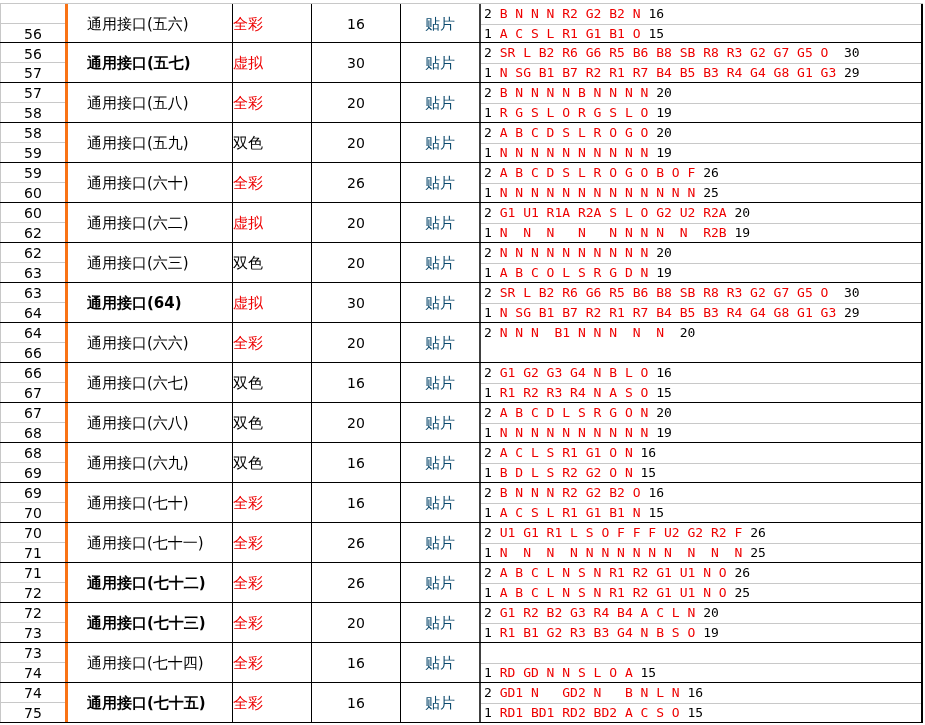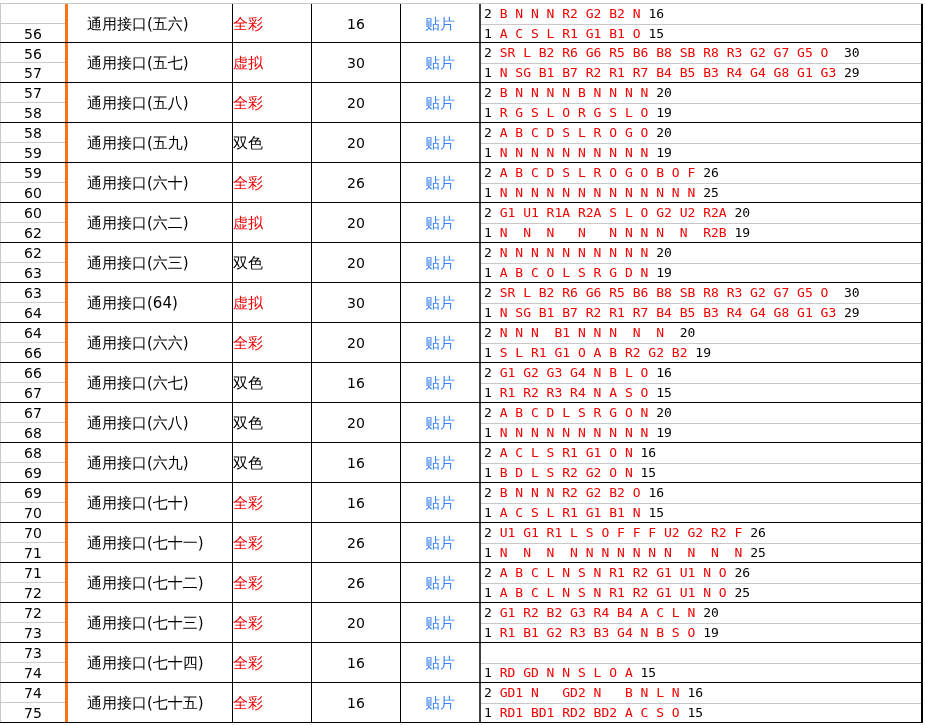--- a/index.html
+++ b/index.html
@@ -9,24 +9,24 @@
   .group { position: relative; height: 40px; box-sizing: border-box; border-bottom: 1px solid #000; }
   .group:first-child { border-top: 1px solid #c8c8c8; }
   .c { position: absolute; top: 0; bottom: 0; box-sizing: border-box; }
   .c-id { left: 0; width: 65px; border-left: 1px solid #c8c8c8; }
   .c-id .ln { position: absolute; left: 0; right: 0; height: 20px; text-align: center; font-size: 14px; line-height: 20px; color: #000; margin-top: 20px; }
   .c-id .ln.a { top: 0; }
   .c-id .ln.b { top: 20px; }
   .c-id .mid { position: absolute; left: 0; right: 0; top: 19px; border-top: 1px solid #c8c8c8; }
   .c-name { left: 65px; width: 167px; border-left: 3px solid #f97316; padding-left: 19px;
             font-size: 15px; line-height: 40px; white-space: nowrap; color: #000; }
-  .c-name.bold { font-weight: normal; }
+  .c-name.bold { font-weight: bold; }
   .c-type { left: 232px; width: 79px; border-left: 1px solid #000; font-size: 15px; line-height: 40px; }
   .c-pins { left: 311px; width: 89px; border-left: 1px solid #000; text-align: center; font-size: 14px; line-height: 40px; color: #000; }
-  .c-pkg { left: 400px; width: 79px; border-left: 1px solid #000; text-align: center; font-size: 15px; line-height: 40px; color: #3b82f6; }
+  .c-pkg { left: 400px; width: 79px; border-left: 1px solid #000; text-align: center; font-size: 15px; line-height: 40px; color: #0c4a6e; }
   .c-pin { left: 479px; width: 444px; border-left: 2px solid #404040; border-right: 2px solid #000; }
   .c-pin .row { position: absolute; left: 0; right: 0; height: 20px; line-height: 20px; padding-left: 3px;
                 font-family: "DejaVu Sans Mono", "Liberation Mono", monospace; font-size: 13px; white-space: pre; }
   .c-pin .row.a { top: 0; }
   .c-pin .row.b { top: 20px; border-top: 1px solid #c8c8c8; line-height: 18px; }
   .red { color: #ee0000; }
   .blk { color: #000; }
 </style>
 </head>
 <body>
@@ -157,21 +157,20 @@
       <div class="ln a">66</div>
       <div class="mid"></div>
       <div class="ln b">66</div>
     </div>
     <div class="c c-name">通用接口(六六)</div>
     <div class="c c-type" style="color: rgb(238, 0, 0);">全彩</div>
     <div class="c c-pins">20</div>
     <div class="c c-pkg">贴片</div>
     <div class="c c-pin">
       <div class="row a"><span class="blk">2</span> <span class="red">N N N  B1 N N N  N  N </span> <span class="blk">20</span></div>
-      <div class="row b"><span class="blk">1</span> <span class="red">S L R1 G1 O A B R2 G2 B2</span> <span class="blk">19</span></div>
     </div>
   </div>
     <div class="group">
     <div class="c c-id">
       <div class="ln a">67</div>
       <div class="mid"></div>
       <div class="ln b">67</div>
     </div>
     <div class="c c-name">通用接口(六七)</div>
     <div class="c c-type" style="color: rgb(0, 0, 0);">双色</div>

